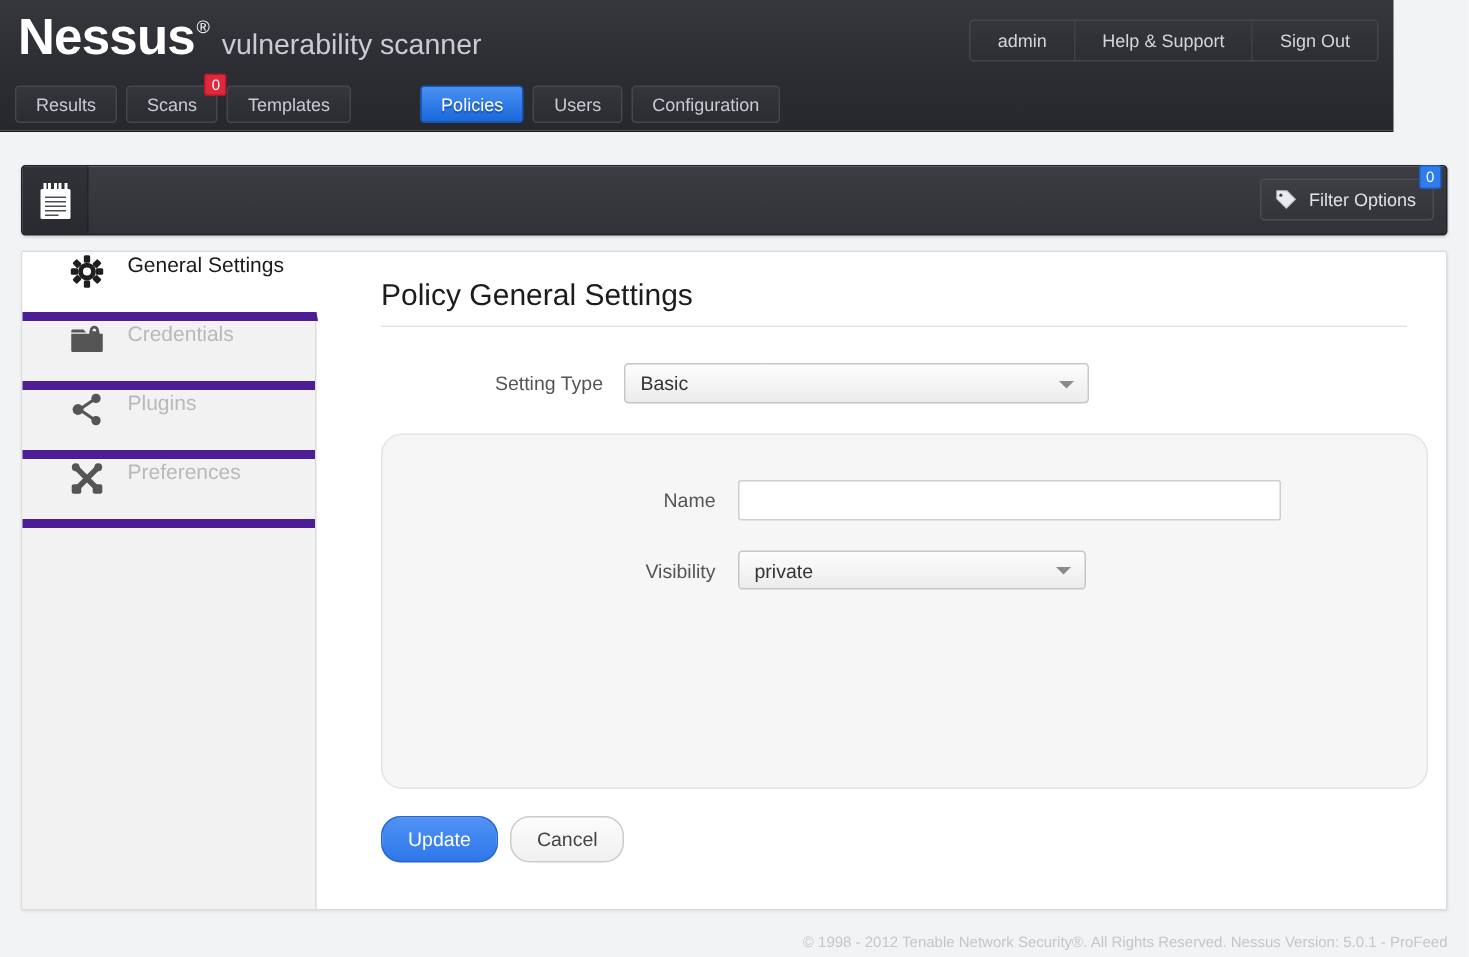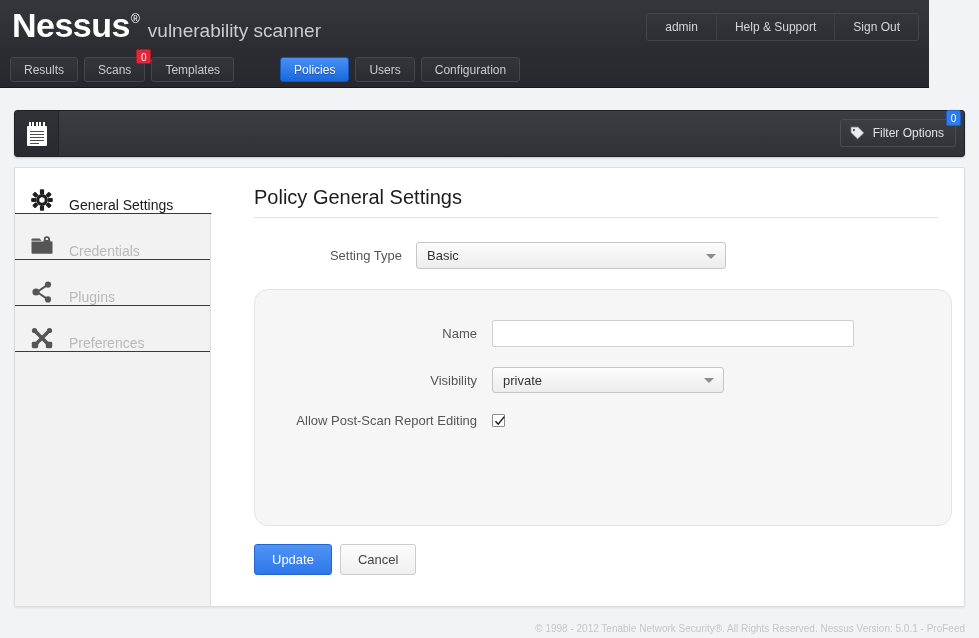--- a/index.html
+++ b/index.html
@@ -142,23 +142,23 @@
   }
 
   
   .sidebar {
     position: absolute; left: 0; top: 0; width: 196px; height: 438px;
     background: #f2f2f2;
     border-right: 1px solid #dcdde0;
   }
   .side-item {
     position: relative;
-    height: 46px; display: flex; align-items: flex-end;
-    padding-left: 14px; gap: 14px;
-    border-bottom: 1px solid #4c1d95;
+    height: 46px; display: flex; align-items: flex-start;
+    padding-left: 30px; gap: 14px;
+    border-bottom: 6px solid #4c1d95;
     font-size: 14px; color: #b9b9b9;
     cursor: pointer;
   }
   .side-item.active {
     background: #ffffff;
     color: #1a1a1a;
     border-right: 1px solid #ffffff;
     width: 197px;
   }
   .side-ico { width: 26px; height: 26px; flex: 0 0 26px; position: relative; }
@@ -225,21 +225,21 @@
     position: relative;
     cursor: pointer;
     border-radius: 1px;
   }
   .cb svg { position: absolute; left: 1px; top: 0px; }
 
   .actions { display: flex; gap: 8px; margin-top: 18px; }
   .btn {
     height: 31px; padding: 0 17px;
     display: flex; align-items: center; justify-content: center;
-    font-size: 13px; border-radius: 3px; cursor: pointer;
+    font-size: 13px; border-radius: 13px; cursor: pointer;
   }
   .btn-primary {
     background: linear-gradient(180deg, #5093f5 0%, #2f77ea 100%);
     border: 1px solid #2265cf; color: #fff;
   }
   .btn-default {
     background: linear-gradient(180deg, #fcfcfc 0%, #f0f0f0 100%);
     border: 1px solid #cbcbcb; color: #444;
   }
 
@@ -409,28 +409,20 @@
 
       <div class="frow">
         <span class="lbl">Visibility</span>
         <div class="sel sel-visibility">
           <span>private</span>
           <span class="caret"></span>
         </div>
       </div>
 
 
-      <div class="frow">
-        <span class="lbl">Allow Post-Scan Report Editing</span>
-        <span class="cb">
-          <svg width="12" height="12" viewBox="0 0 12 12">
-            <path d="M1.5 6.3 L4.2 9.2 L10.3 1.6" stroke="#1a1a1a" stroke-width="1.5" fill="none"></path>
-          </svg>
-        </span>
-      </div>
     </div>
 
     <div class="actions">
       <div class="btn btn-primary">Update</div>
       <div class="btn btn-default">Cancel</div>
     </div>
   </div>
 </div>
 
 <div class="footer">© 1998 - 2012 Tenable Network Security®. All Rights Reserved. Nessus Version: 5.0.1 - ProFeed</div>

